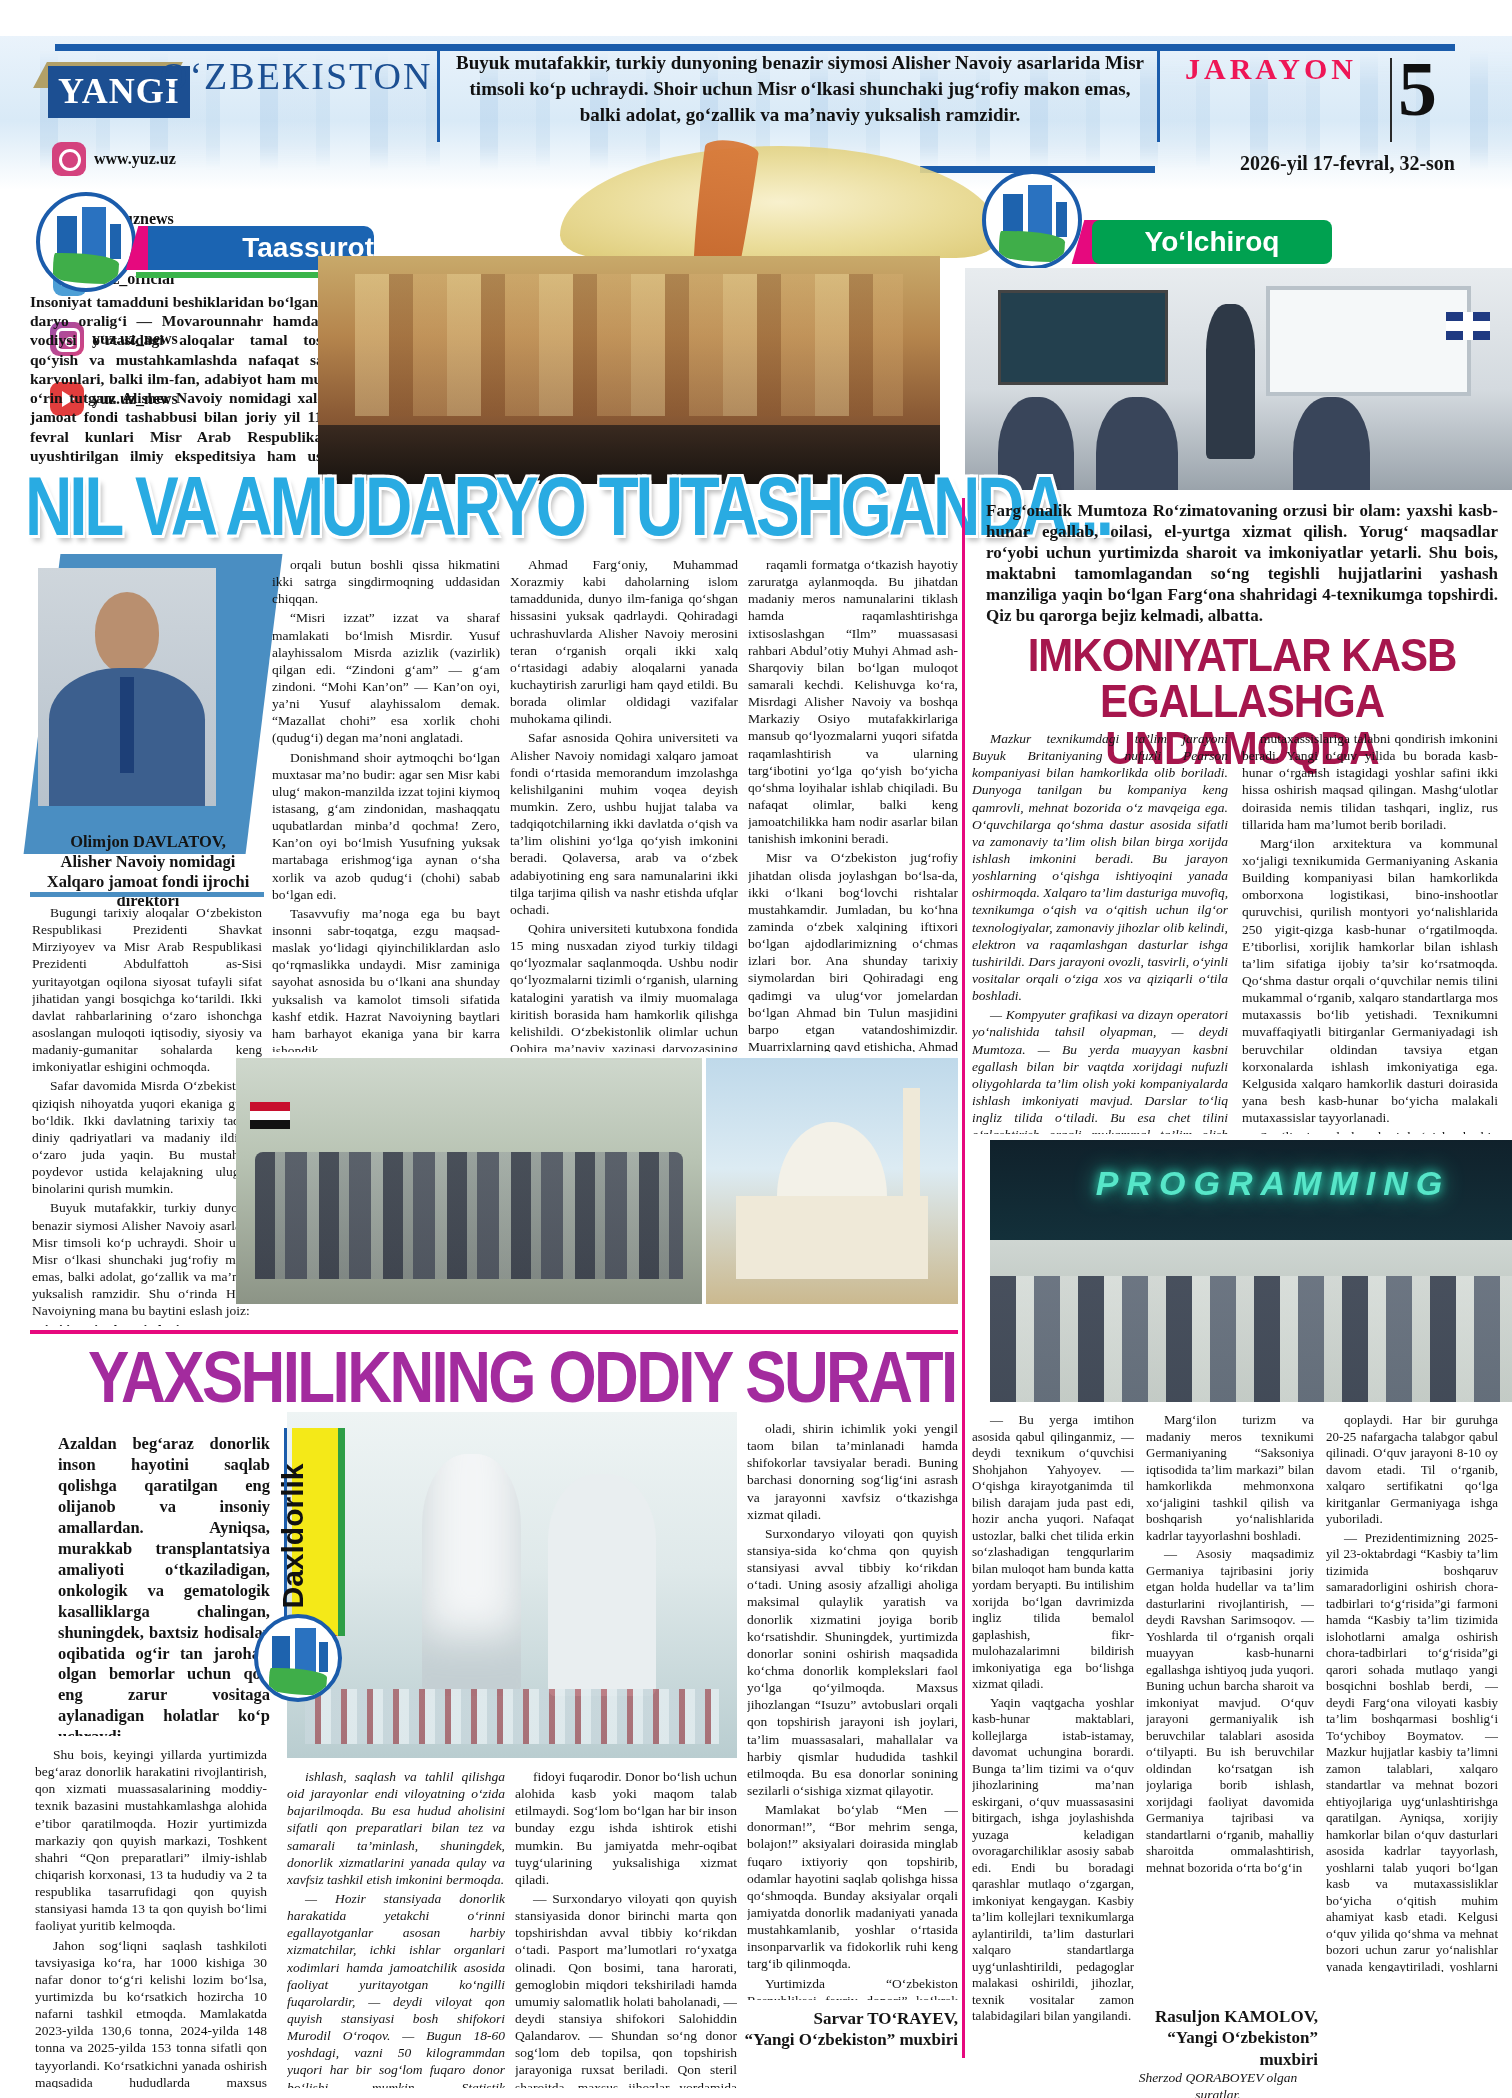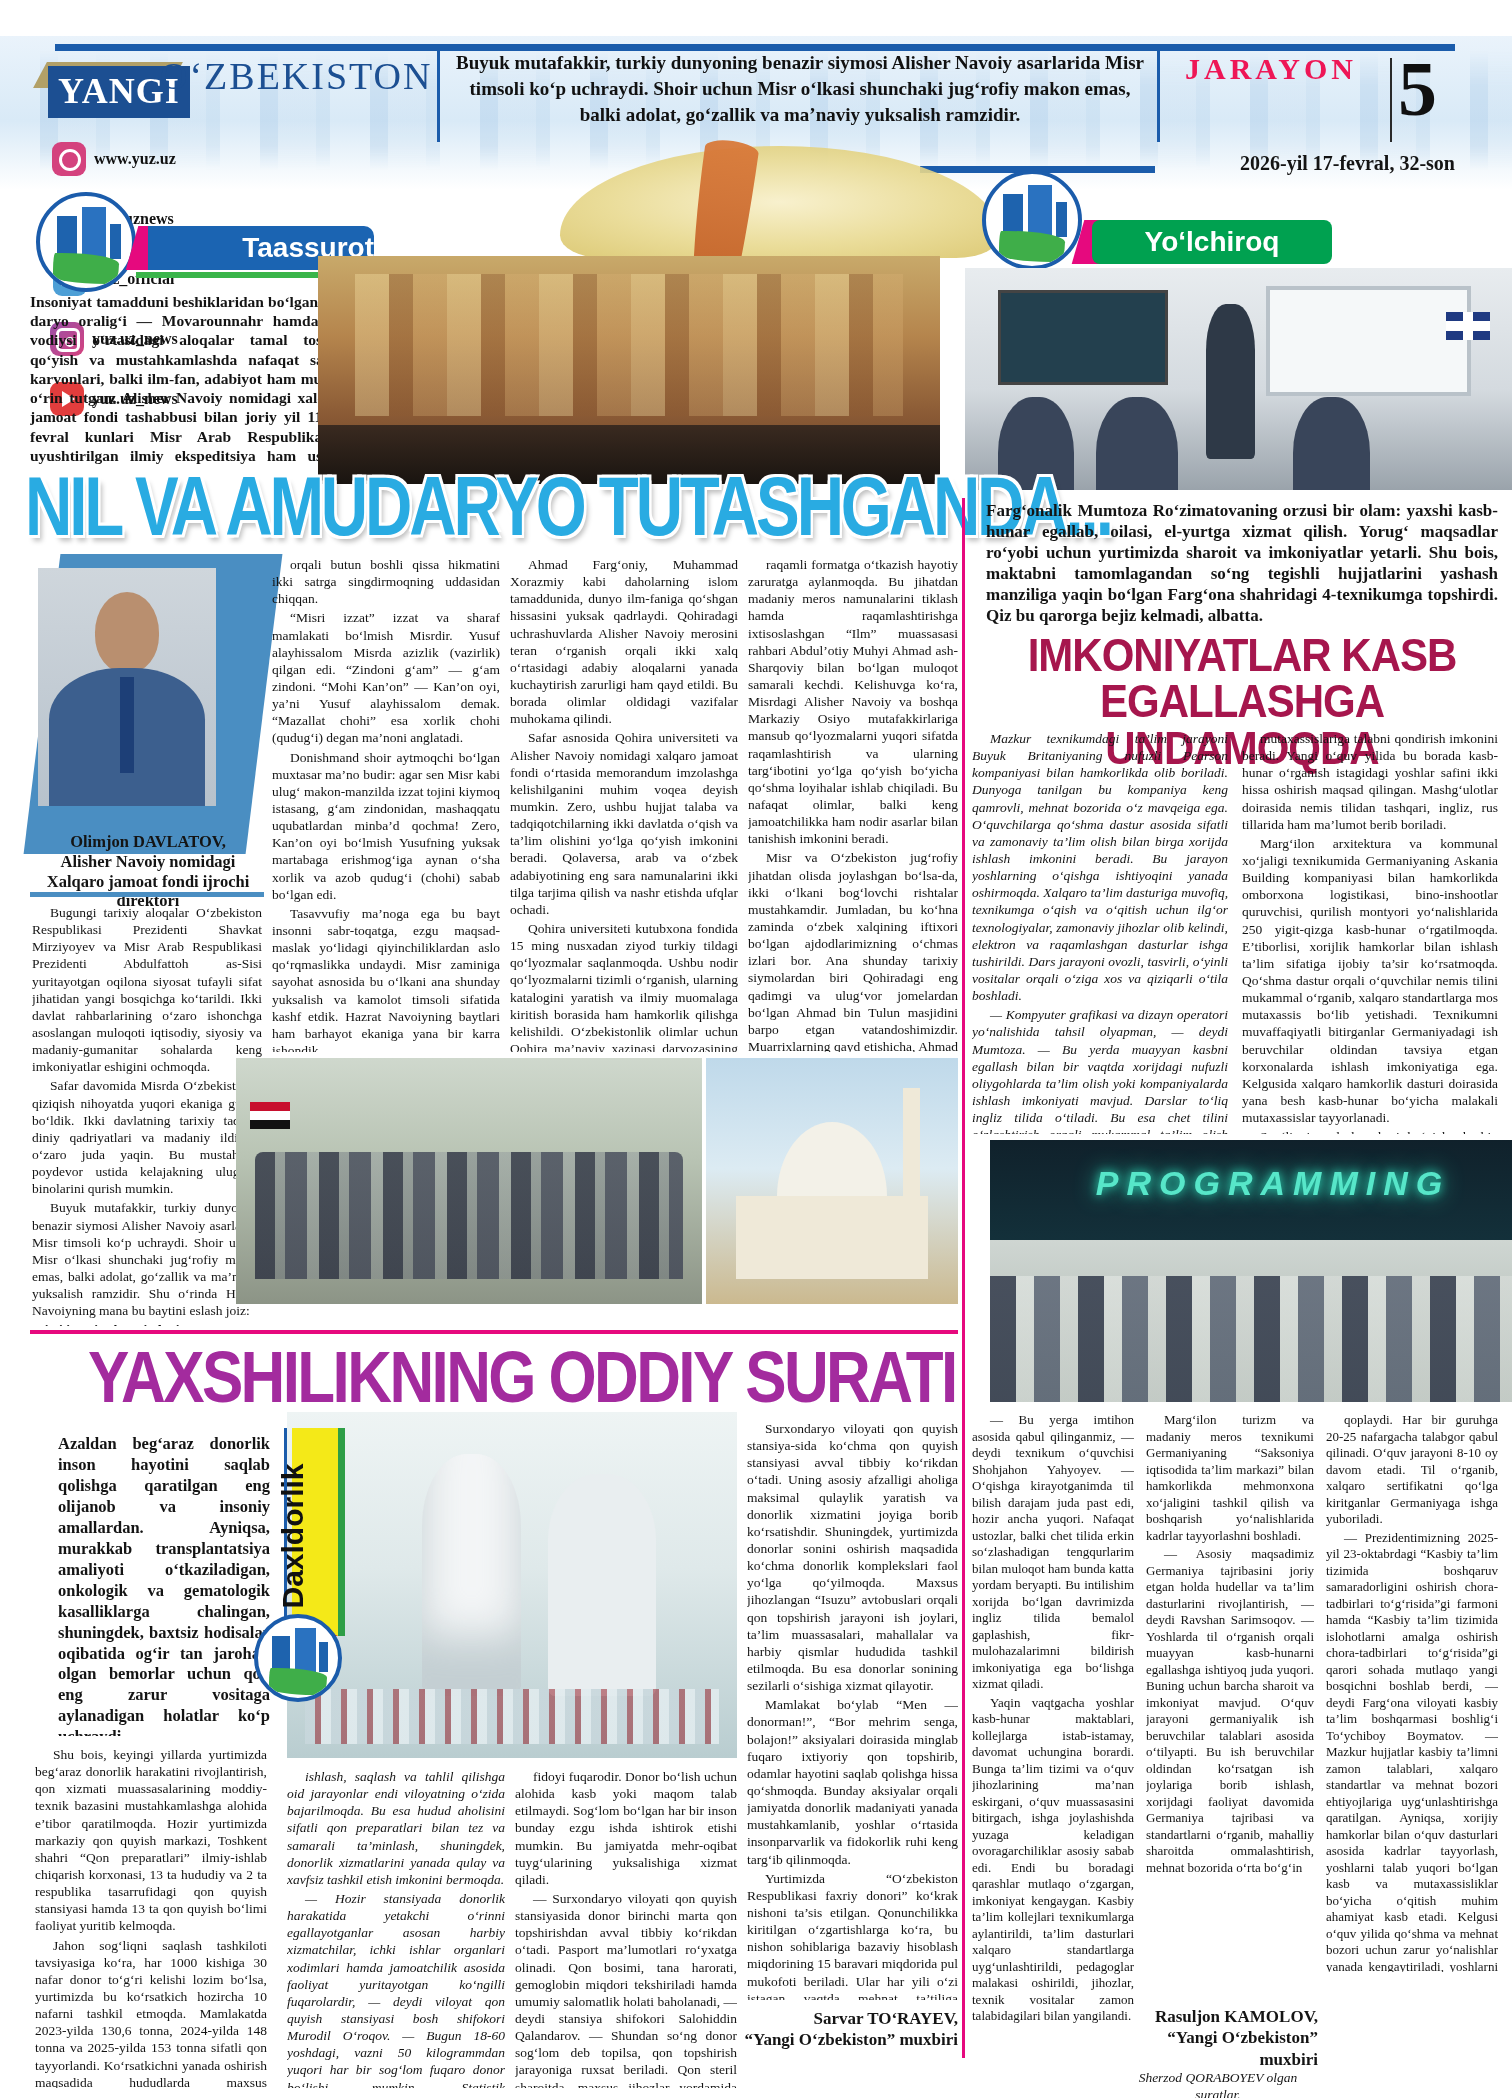--- a/index.html
+++ b/index.html
@@ -383,20 +383,21 @@
       </div>
   </div>
   <div class="abs col b-col3">
     <div>
         <p>fidoyi fuqarodir. Donor bo‘lish uchun alohida kasb yoki maqom talab etilmaydi. Sog‘lom bo‘lgan har bir inson bunday ezgu ishda ishtirok etishi mumkin. Bu jamiyatda mehr-oqibat tuyg‘ularining yuksalishiga xizmat qiladi.</p>
         <p>— Surxondaryo viloyati qon quyish stansiyasida donor birinchi marta qon topshirishdan avval tibbiy ko‘rikdan o‘tadi. Pasport ma’lumotlari ro‘yxatga olinadi. Qon bosimi, tana harorati, gemoglobin miqdori tekshiriladi hamda umumiy salomatlik holati baholanadi, — deydi stansiya shifokori Salohiddin Qalandarov. — Shundan so‘ng donor sog‘lom deb topilsa, qon topshirish jarayoniga ruxsat beriladi. Qon steril sharoitda, maxsus jihozlar yordamida olinadi va bu jarayon o‘rtacha 10-15 daqiqa davom etadi. Qon topshirgandan keyin donor dam</p>
       </div>
   </div>
   <div class="abs col b-col4">
     <div>
+        <p>oladi, shirin ichimlik yoki yengil taom bilan ta’minlanadi hamda shifokorlar tavsiyalar beradi. Buning barchasi donorning sog‘lig‘ini asrash va jarayonni xavfsiz o‘tkazishga xizmat qiladi.</p>
         <p>Surxondaryo viloyati qon quyish stansiya-sida ko‘chma qon quyish stansiyasi avval tibbiy ko‘rikdan o‘tadi. Uning asosiy afzalligi aholiga maksimal qulaylik yaratish va donorlik xizmatini joyiga borib ko‘rsatishdir. Shuningdek, yurtimizda donorlar sonini oshirish maqsadida ko‘chma donorlik komplekslari faol yo‘lga qo‘yilmoqda. Maxsus jihozlangan “Isuzu” avtobuslari orqali qon topshirish jarayoni ish joylari, ta’lim muassasalari, mahallalar va harbiy qismlar hududida tashkil etilmoqda. Bu esa donorlar sonining sezilarli o‘sishiga xizmat qilayotir.</p>
         <p>Mamlakat bo‘ylab “Men — donorman!”, “Bor mehrim senga, bolajon!” aksiyalari doirasida minglab fuqaro ixtiyoriy qon topshirib, odamlar hayotini saqlab qolishga hissa qo‘shmoqda. Bunday aksiyalar orqali jamiyatda donorlik madaniyati yanada mustahkamlanib, yoshlar o‘rtasida insonparvarlik va fidokorlik ruhi keng targ‘ib qilinmoqda.</p>
         <p>Yurtimizda “O‘zbekiston Respublikasi faxriy donori” ko‘krak nishoni ta’sis etilgan. Qonunchilikka kiritilgan o‘zgartishlarga ko‘ra, bu nishon sohiblariga bazaviy hisoblash miqdorining 15 baravari miqdorida pul mukofoti beriladi. Ular har yili o‘zi istagan vaqtda mehnat ta’tiliga chiqish, shahar transportida bepul foydalanish va sanatoriya yo‘llanmalarini navbatsiz olish huquqiga ega bo‘ladi.</p>
       </div>
   </div>
   <div class="abs byline b-byline">
     <div>Sarvar TO‘RAYEV,</div>
     <div>“Yangi O‘zbekiston” muxbiri</div>
   </div>
 

